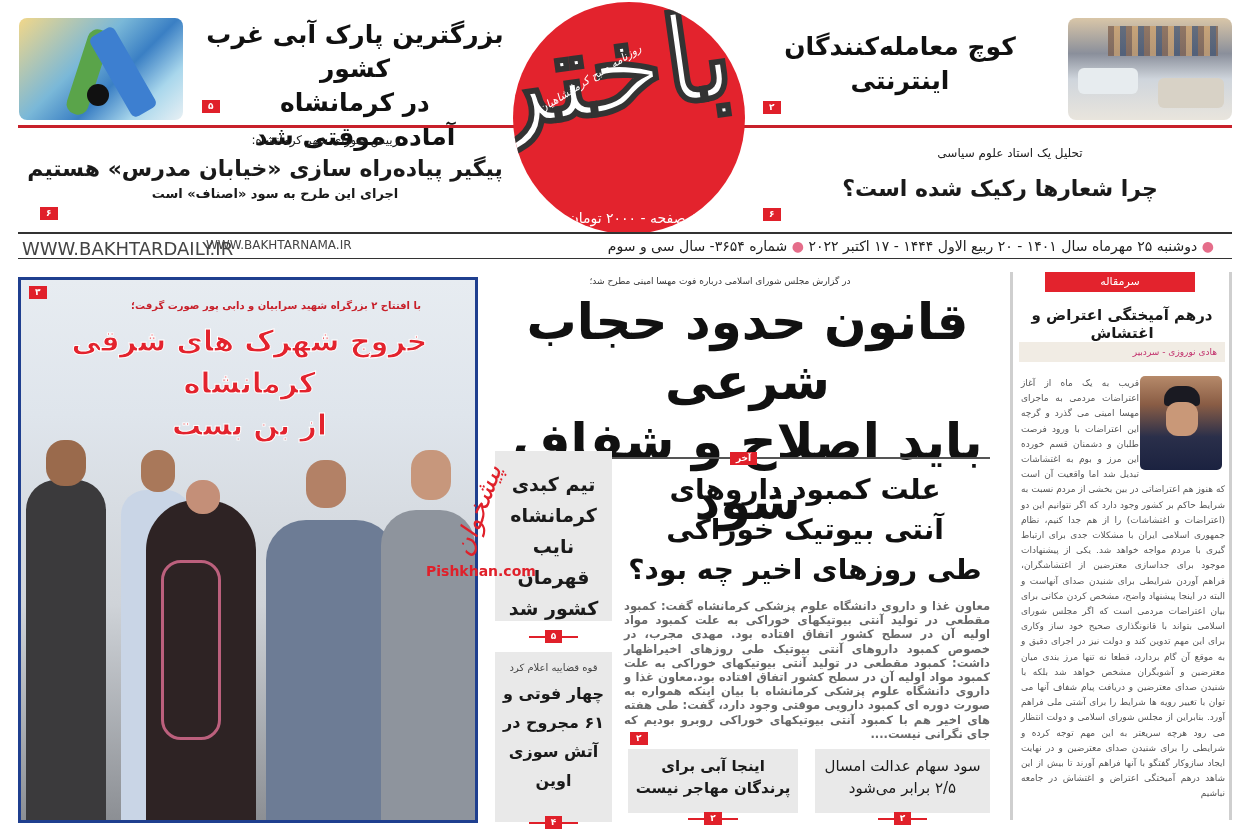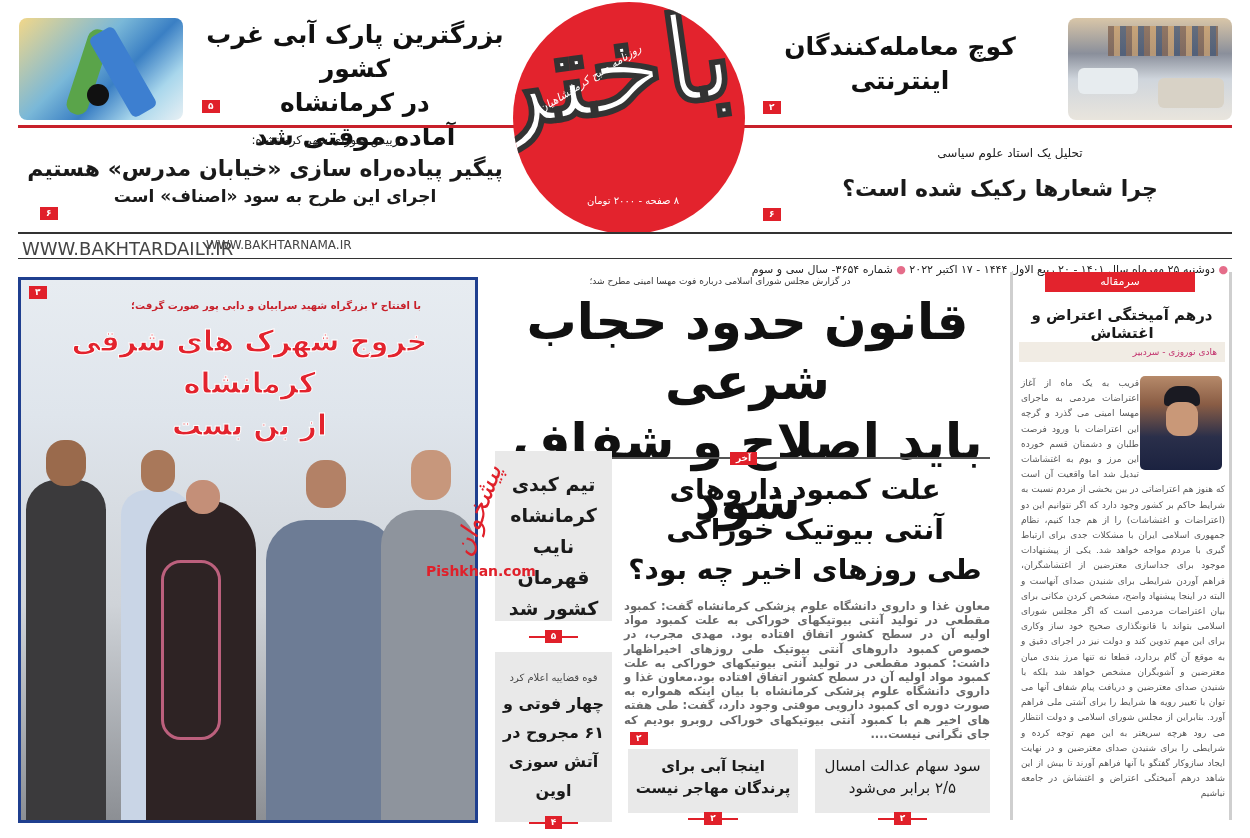--- a/index.html
+++ b/index.html
@@ -51,40 +51,40 @@
   <div class="abs rtl center hl-top" data-name="top-right-headline" style="left:740px;top:30px;width:320px;">
     <div>کوچ معامله‌کنندگان اینترنتی</div>
   </div>
   <span class="abs pg" data-name="page-badge" style="left:763px;top:101px;">۲</span>
 
   <div class="abs red-rule" data-name="masthead-rule-left" style="left:18px;top:125px;width:500px;"></div>
   <div class="abs red-rule" data-name="masthead-rule-right" style="left:740px;top:125px;width:492px;"></div>
 
   <div class="abs rtl center kicker" data-name="second-left-kicker" style="left:150px;top:133px;width:350px;">رییس شورای شهر کرمانشاه:</div>
   <div class="abs rtl center" data-name="second-left-headline" style="left:20px;top:156px;width:490px;font-size:22px;font-weight:bold;">پیگیر پیاده‌راه سازی «خیابان مدرس» هستیم</div>
-  <div class="abs rtl center" data-name="second-left-subhead" style="left:60px;top:186px;width:430px;font-size:17px;font-weight:bold;">اجرای این طرح به سود «اصناف» است</div>
+  <div class="abs rtl center" data-name="second-left-subhead" style="left:60px;top:186px;width:430px;font-size:13px;font-weight:bold;">اجرای این طرح به سود «اصناف» است</div>
   <span class="abs pg" data-name="page-badge" style="left:40px;top:207px;">۶</span>
 
   <div class="abs rtl center kicker" data-name="second-right-kicker" style="left:880px;top:146px;width:260px;">تحلیل یک استاد علوم سیاسی</div>
   <div class="abs rtl center" data-name="second-right-headline" style="left:800px;top:176px;width:400px;font-size:22px;font-weight:bold;">چرا شعارها رکیک شده است؟</div>
   <span class="abs pg" data-name="page-badge" style="left:763px;top:208px;">۶</span>
 
   <div class="abs logo-circle" data-name="newspaper-logo">
     <div class="abs" data-name="logo-title" style="left:20px;top:-6px;width:200px;text-align:center;font-family:'DejaVu Serif',serif;font-size:120px;font-weight:bold;color:#fff;-webkit-text-stroke:2px #333;direction:rtl;transform:rotate(-8deg);">باختر</div>
     <div class="abs rtl" data-name="logo-subtitle" style="left:18px;top:70px;font-size:11px;font-style:italic;color:#fff;transform:rotate(-32deg);white-space:nowrap;">روزنامه صبح کرمانشاهیان</div>
-    <div class="abs rtl center" data-name="price-line" style="left:50px;top:193px;width:140px;font-size:10px;color:#fff;">۸ صفحه - ۲۰۰۰ تومان</div>
+    <div class="abs rtl center" data-name="price-line" style="left:50px;top:208px;width:140px;font-size:14px;color:#fff;">۸ صفحه - ۲۰۰۰ تومان</div>
   </div>
 
   <div class="abs" data-name="dateline-rule-top" style="left:18px;top:232px;width:1214px;height:2px;background:#333;"></div>
 </div>
 
 <div class="abs" data-name="dateline" style="left:18px;top:236px;width:1214px;height:20px;">
   <span class="abs" data-name="website-link" style="left:4px;top:2px;font-size:18px;color:#444;">WWW.BAKHTARDAILY.IR</span>
   <span class="abs" data-name="website-link" style="left:188px;top:2px;font-size:12px;color:#444;">WWW.BAKHTARNAMA.IR</span>
-  <div class="abs rtl" data-name="date-issue-line" style="right:4px;top:2px;font-size:11px;color:#222;white-space:nowrap;margin-top:25px;">
+  <div class="abs rtl" data-name="date-issue-line" style="right:18px;top:2px;font-size:14px;color:#222;white-space:nowrap;">
     <span data-name="bullet-icon" style="color:#e56d8a;">●</span>
     <span data-name="date-text">دوشنبه ۲۵ مهرماه سال ۱۴۰۱ - ۲۰ ربیع الاول ۱۴۴۴ - ۱۷ اکتبر ۲۰۲۲</span>
     <span data-name="bullet-icon" style="color:#e56d8a;">●</span>
     <span data-name="issue-text">شماره ۳۶۵۴- سال سی و سوم</span>
   </div>
 </div>
 <div class="abs" data-name="dateline-rule-bottom" style="left:18px;top:258px;width:1214px;height:1px;background:#333;"></div>
 
 <div class="abs" data-name="editorial-column" style="left:1010px;top:272px;width:222px;height:548px;border-left:3px solid #cfcfcf;border-right:3px solid #cfcfcf;">
   <div class="abs rtl center" data-name="editorial-section-label" style="left:32px;top:0;width:150px;height:20px;background:#e3232d;color:#fff;font-size:11px;line-height:20px;">سرمقاله</div>
@@ -117,21 +117,21 @@
 <div class="abs rtl" data-name="antibiotic-body" style="left:624px;top:599px;width:366px;font-size:11.5px;line-height:14.2px;color:#6a6a6a;text-align:justify;font-weight:bold;">معاون غذا و داروی دانشگاه علوم پزشکی کرمانشاه گفت: کمبود مقطعی در تولید آنتی بیوتیکهای خوراکی به علت کمبود مواد اولیه آن در سطح کشور اتفاق افتاده بود. مهدی مجرب، در خصوص کمبود داروهای آنتی بیوتیک طی روزهای اخیراظهار داشت: کمبود مقطعی در تولید آنتی بیوتیکهای خوراکی به علت کمبود مواد اولیه آن در سطح کشور اتفاق افتاده بود.معاون غذا و داروی دانشگاه علوم پزشکی کرمانشاه با بیان اینکه همواره به صورت دوره ای کمبود دارویی موقتی وجود دارد، گفت: طی هفته های اخیر هم با کمبود آنتی بیوتیکهای خوراکی روبرو بودیم که جای نگرانی نیست....</div>
 <span class="abs pg" data-name="page-badge" style="left:630px;top:732px;">۲</span>
 
 <div class="abs grey-box rtl center" data-name="side-box-kabaddi" style="left:495px;top:451px;width:117px;height:170px;padding-top:18px;">
   <div data-name="side-box-headline" style="font-size:19px;line-height:31px;font-weight:bold;padding:0 6px;">تیم کبدی کرمانشاه نایب قهرمان کشور شد</div>
 </div>
 <div class="abs pg-line" data-name="page-marker" style="left:495px;top:630px;width:117px;">
   <span class="pg">۵</span>
 </div>
 
-<div class="abs grey-box rtl center" data-name="side-box-evin" style="left:495px;top:652px;width:117px;height:170px;padding-top:20px;">
+<div class="abs grey-box rtl center" data-name="side-box-evin" style="left:495px;top:652px;width:117px;height:170px;padding-top:10px;">
   <div data-name="side-box-kicker" style="font-size:10px;color:#444;margin-bottom:6px;">قوه قضاییه اعلام کرد</div>
   <div data-name="side-box-headline" style="font-size:16px;line-height:29px;font-weight:bold;padding:0 6px;">چهار فوتی و ۶۱ مجروح در آتش سوزی اوین</div>
 </div>
 <div class="abs pg-line" data-name="page-marker" style="left:495px;top:816px;width:117px;">
   <span class="pg">۴</span>
 </div>
 
 <div class="abs grey-box rtl center" data-name="bottom-box-justice-shares" style="left:815px;top:749px;width:175px;height:64px;padding:6px 6px 0;">
   <div data-name="bottom-box-headline" style="font-size:15px;line-height:22px;font-weight:normal;text-align:center;">سود سهام عدالت امسال ۲/۵ برابر می‌شود</div>
 </div>

